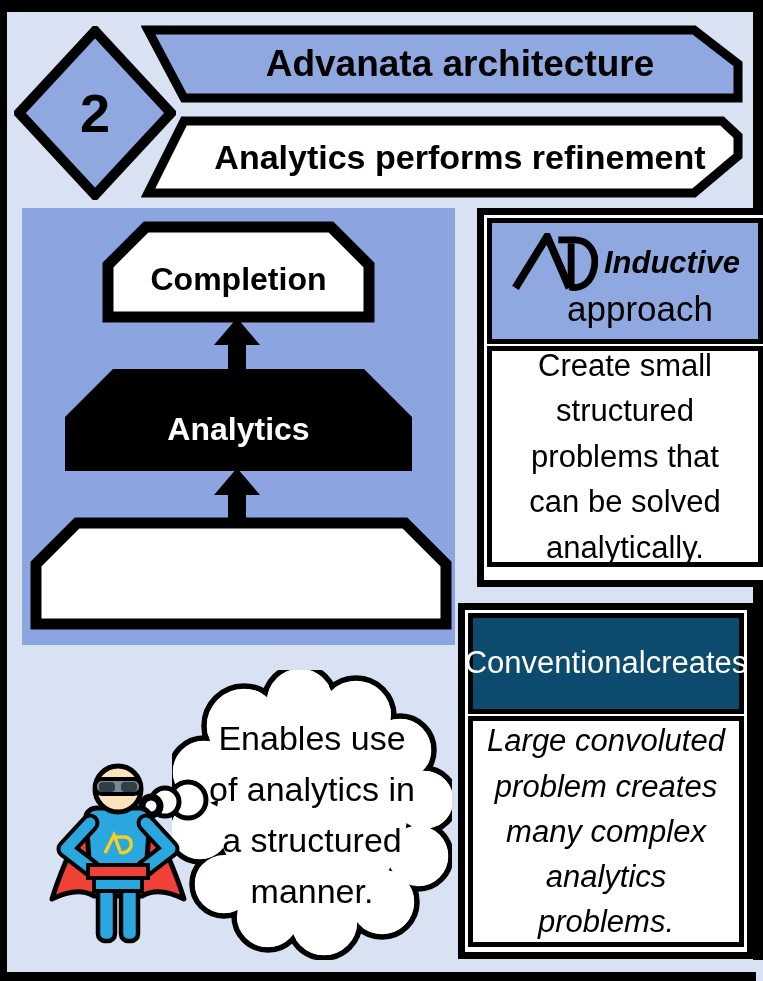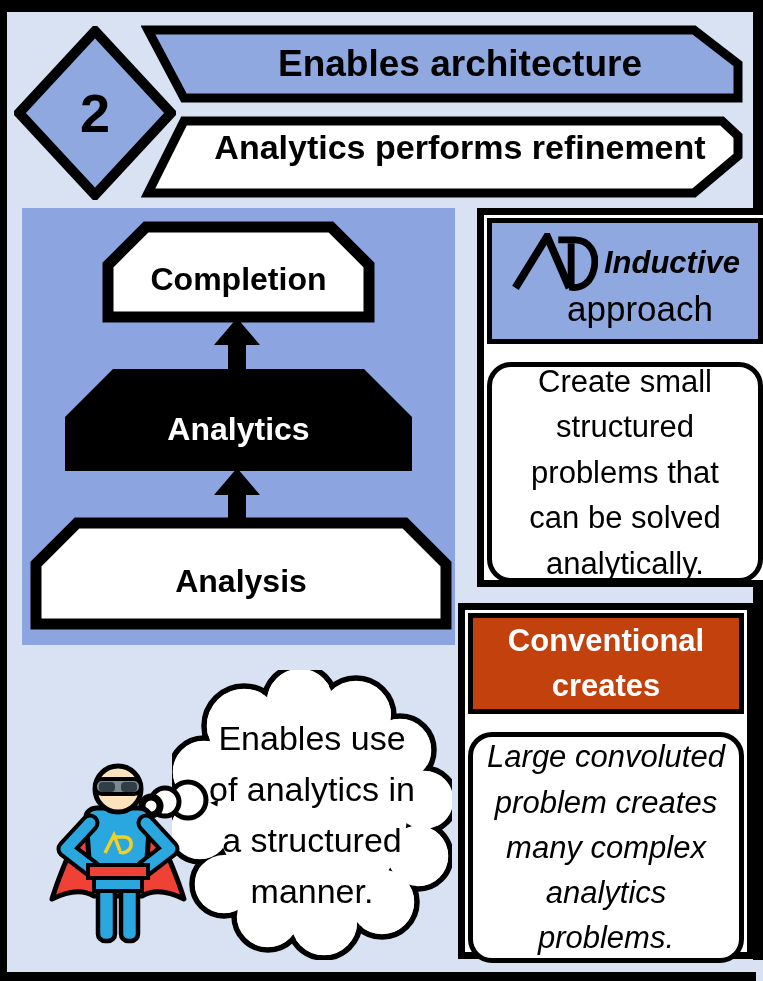--- a/index.html
+++ b/index.html
@@ -20,34 +20,34 @@
   .num{font-size:54px;font-weight:bold;}
   .banner-title{font-size:37px;font-weight:bold;}
   .banner-subtitle{font-size:34px;font-weight:bold;}
   .stage-label{font-size:32px;font-weight:bold;text-align:center;}
   .stage-label.inverse{color:#fff;}
   .infobox{
     position:absolute;background:#fff;border:7px solid #000;
     padding:3px;box-sizing:border-box;
   }
   .infobox .cell{border:5px solid #000;box-sizing:border-box;}
-  .infobox .cell.body{margin-top:18px;background:#fff;
-    display:flex;align-items:center;justify-content:center;text-align:center;border-radius:24px;}
+  .infobox .cell.body{margin-top:2px;background:#fff;
+    display:flex;align-items:center;justify-content:center;text-align:center;}
   .inductive-header{
     background:#8FA9E0;height:126px;
     display:flex;flex-direction:column;align-items:center;justify-content:center;
   }
   .inductive-header .toprow{display:flex;align-items:center;gap:6px;}
   .inductive-title{font-size:31px;font-weight:bold;font-style:italic;}
   .inductive-sub{font-size:35px;margin-top:-4px;margin-left:30px;}
   .inductive-body{height:221px;font-size:31px;line-height:1.47;white-space:pre-line;}
   .conventional-header{
-    background:#c2410c;height:101px;color:#fff;
-    display:flex;flex-direction:column;align-items:center;justify-content:center;
-    font-size:31px;font-weight:bold;line-height:1.45;
+    background:#0c4a6e;height:101px;color:#fff;
+    display:flex;flex-direction:row;align-items:center;justify-content:center;
+    font-size:31px;font-weight:normal;line-height:1.45;
   }
   .conventional-body{height:231px;font-size:31px;font-style:italic;line-height:1.46;white-space:pre-line;}
   .panel{position:absolute;background:#8CA4E0;}
   .thought-text{font-size:34px;line-height:1.5;white-space:pre-line;}
 </style>
 </head>
 <body>
 
 <div class="page">
 
@@ -57,26 +57,26 @@
   <div class="frame" style="left:0;top:972px;width:756px;height:9px;"></div>
 
   <svg class="abs" style="left:14px;top:26px;" width="162" height="174" viewBox="0 0 162 174">
     <polygon points="81,5 157,87 81,169 5,87" fill="#8FA9E0" stroke="#000" stroke-width="10"></polygon>
   </svg>
   <div class="overlay num" style="left:14px;top:26px;width:162px;height:174px;">2</div>
 
   <svg class="abs" style="left:141px;top:24px;" width="605" height="80" viewBox="0 0 605 80">
     <polygon points="7,6 553,6 597,40 597,74 43,74" fill="#8FA9E0" stroke="#000" stroke-width="9"></polygon>
   </svg>
-  <div class="overlay banner-title" style="left:195px;top:30px;width:530px;height:68px;">Enables architecture</div>
+  <div class="overlay banner-title" style="left:195px;top:30px;width:530px;height:68px;">Advanata architecture</div>
 
   <svg class="abs" style="left:141px;top:115px;" width="605" height="84" viewBox="0 0 605 84">
     <polygon points="43,6 581,6 597,21 597,41 553,78 7,78" fill="#fff" stroke="#000" stroke-width="9"></polygon>
   </svg>
-  <div class="overlay banner-subtitle" style="left:195px;top:111px;width:530px;height:72px;">Analytics performs refinement</div>
+  <div class="overlay banner-subtitle" style="left:195px;top:121px;width:530px;height:72px;">Analytics performs refinement</div>
 
   <div class="panel" style="left:22px;top:208px;width:433px;height:437px;"></div>
 
   <svg class="abs" style="left:98px;top:217px;" width="281" height="110" viewBox="0 0 281 110">
     <polygon points="10,48 48,10 233,10 271,48 271,100 10,100" fill="#fff" stroke="#000" stroke-width="11"></polygon>
   </svg>
   <div class="overlay stage-label" style="left:98px;top:231px;width:281px;height:96px;">Completion</div>
 
   <svg class="abs" style="left:213px;top:318px;" width="48" height="54" viewBox="0 0 48 54">
     <polygon points="24,0 47,27 33,27 33,54 15,54 15,27 1,27" fill="#000"></polygon>
@@ -87,21 +87,20 @@
   </svg>
   <div class="overlay stage-label inverse" style="left:62px;top:384px;width:353px;height:90px;">Analytics</div>
 
   <svg class="abs" style="left:213px;top:468px;" width="48" height="54" viewBox="0 0 48 54">
     <polygon points="24,0 47,27 33,27 33,54 15,54 15,27 1,27" fill="#000"></polygon>
   </svg>
 
   <svg class="abs" style="left:30px;top:517px;" width="422" height="113" viewBox="0 0 422 113">
     <polygon points="6,47 47,6 375,6 416,47 416,107 6,107" fill="#fff" stroke="#000" stroke-width="11"></polygon>
   </svg>
-  <div class="overlay stage-label" style="left:30px;top:533px;width:422px;height:97px;">Analysis</div>
 
   <div class="infobox" style="left:477px;top:208px;width:296px;height:379px;">
     <div class="cell inductive-header">
       <div class="toprow">
         <svg width="88" height="60" viewBox="0 0 100 70">
           <path d="M5,64 L42,4 L68,64" fill="none" stroke="#000" stroke-width="9" stroke-linejoin="miter"></path>
           <path d="M70,12 L70,64" fill="none" stroke="#000" stroke-width="8"></path>
           <path d="M55,8 L74,8 C92,8 100,24 97,40 C94,56 84,66 68,63" fill="none" stroke="#000" stroke-width="8"></path>
         </svg>
         <span class="inductive-title">Inductive</span>

